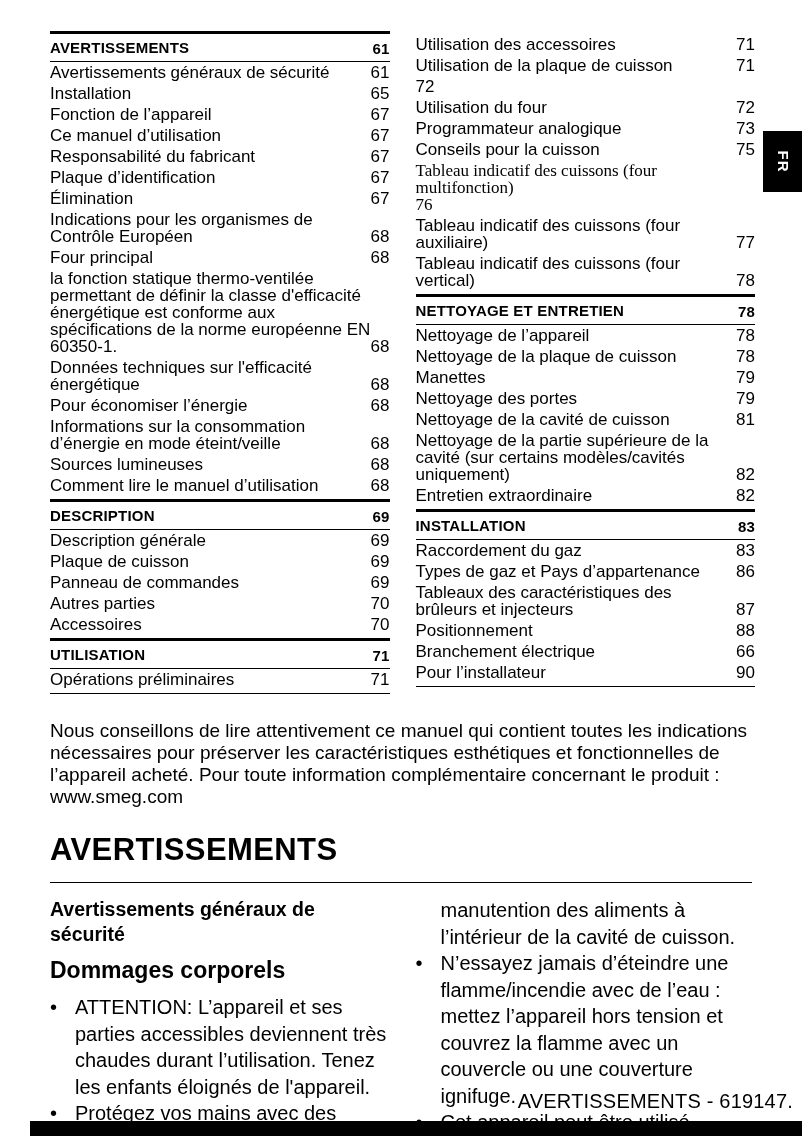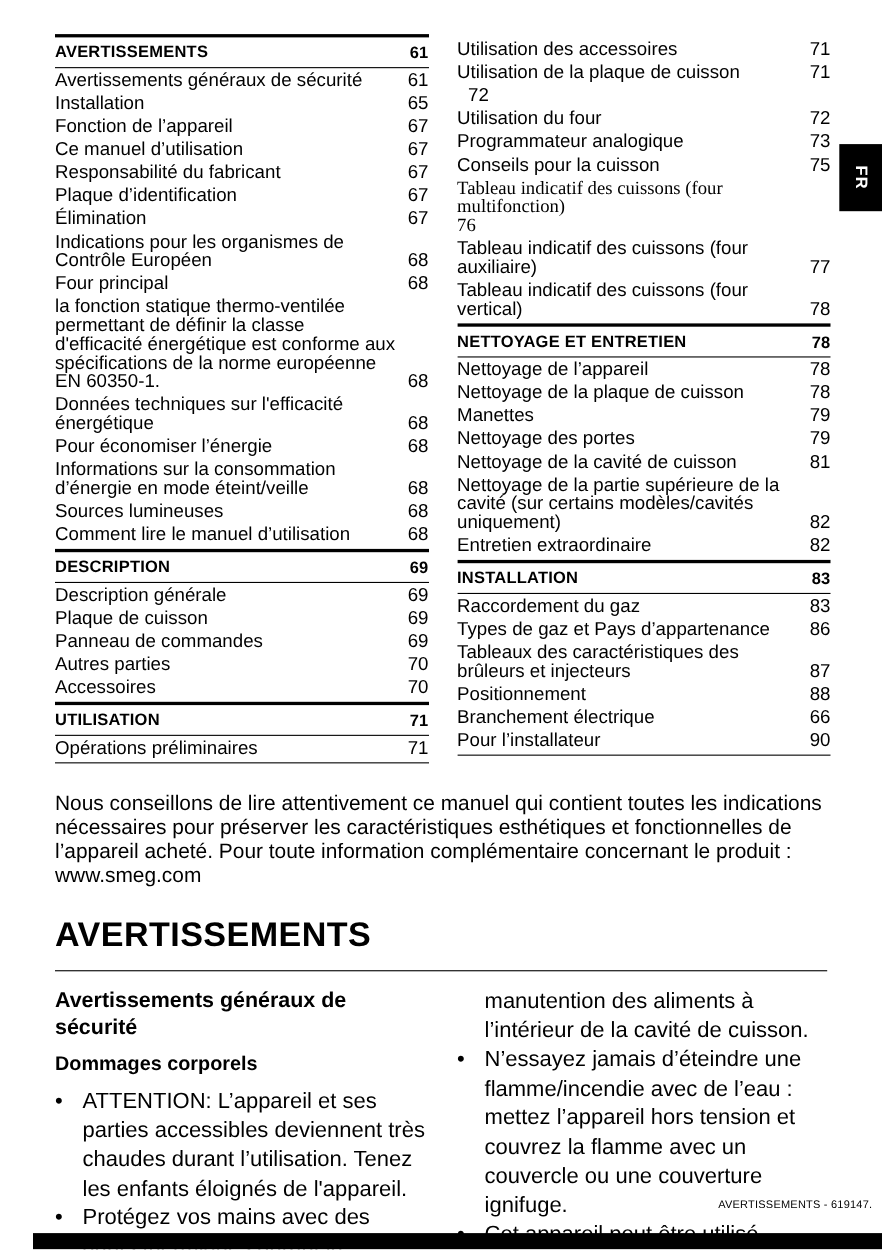--- a/index.html
+++ b/index.html
@@ -24,21 +24,21 @@
 
   
   .toc { display: flex; gap: 26px; padding: 28px 47px 0 50px; align-items: flex-start; }
   .toc-col { flex: 1; border-bottom: 1px solid #000; padding-bottom: 3px; min-width: 0; }
   .toc-col-right { padding-top: 6px; }
   .toc-row {
     display: flex; justify-content: space-between; align-items: flex-end;
     padding: 2px 0; font-size: 17px; line-height: 17px;
   }
   .toc-label { min-width: 0; }
-  .toc-page { margin-left: 10px; white-space: nowrap; }
+  .toc-page { white-space: nowrap; }
   .row-section {
     font-size: 15px; font-weight: bold;
     border-top: 3px solid #000; border-bottom: 1px solid #000;
     padding: 5px 0 4px; margin-top: 3px; letter-spacing: 0.2px;
   }
   .row-section .toc-label { line-height: 18px; }
   .row-inline { display: block; font-family: Liberation Serif, serif; }
   .row-inline .toc-page { display: block; margin-left: 0; }
 
   
@@ -47,30 +47,30 @@
   
   .chapter-title {
     margin: 24px 50px 0; font-size: 31px; font-weight: bold; letter-spacing: 0.4px;
     padding-bottom: 14px; border-bottom: 1px solid #000;
   }
 
   
   .body-cols { display: flex; gap: 26px; padding: 8px 47px 0 50px; }
   .body-col { flex: 1; min-width: 0; }
   .body-col h2 { font-size: 19.5px; line-height: 25px; margin: 6px 0 8px; font-weight: bold; }
-  .body-col h3 { font-size: 18px; margin: 10px 0 10px; font-weight: bold; }
+  .body-col h3 { font-size: 23px; margin: 10px 0 10px; font-weight: bold; }
   .bullet-item { display: flex; font-size: 20px; line-height: 26.5px; }
   .bullet-glyph { width: 25px; flex-shrink: 0; }
   .bullet-text { min-width: 0; }
   .continuation { padding-left: 25px; font-size: 20px; line-height: 26.5px; margin-top: 6px; }
 
   
   .footer {
     position: absolute; right: 9px; top: 1090px;
-    font-size: 10px; letter-spacing: 0.2px;
+    font-size: 20px; letter-spacing: 0.2px;
   }
   .bottom-bar {
     position: absolute; left: 30px; right: 0; bottom: 0; height: 15px; background: #000;
   }
 </style>
 </head>
 <body>
 
 <div class="page">
 

